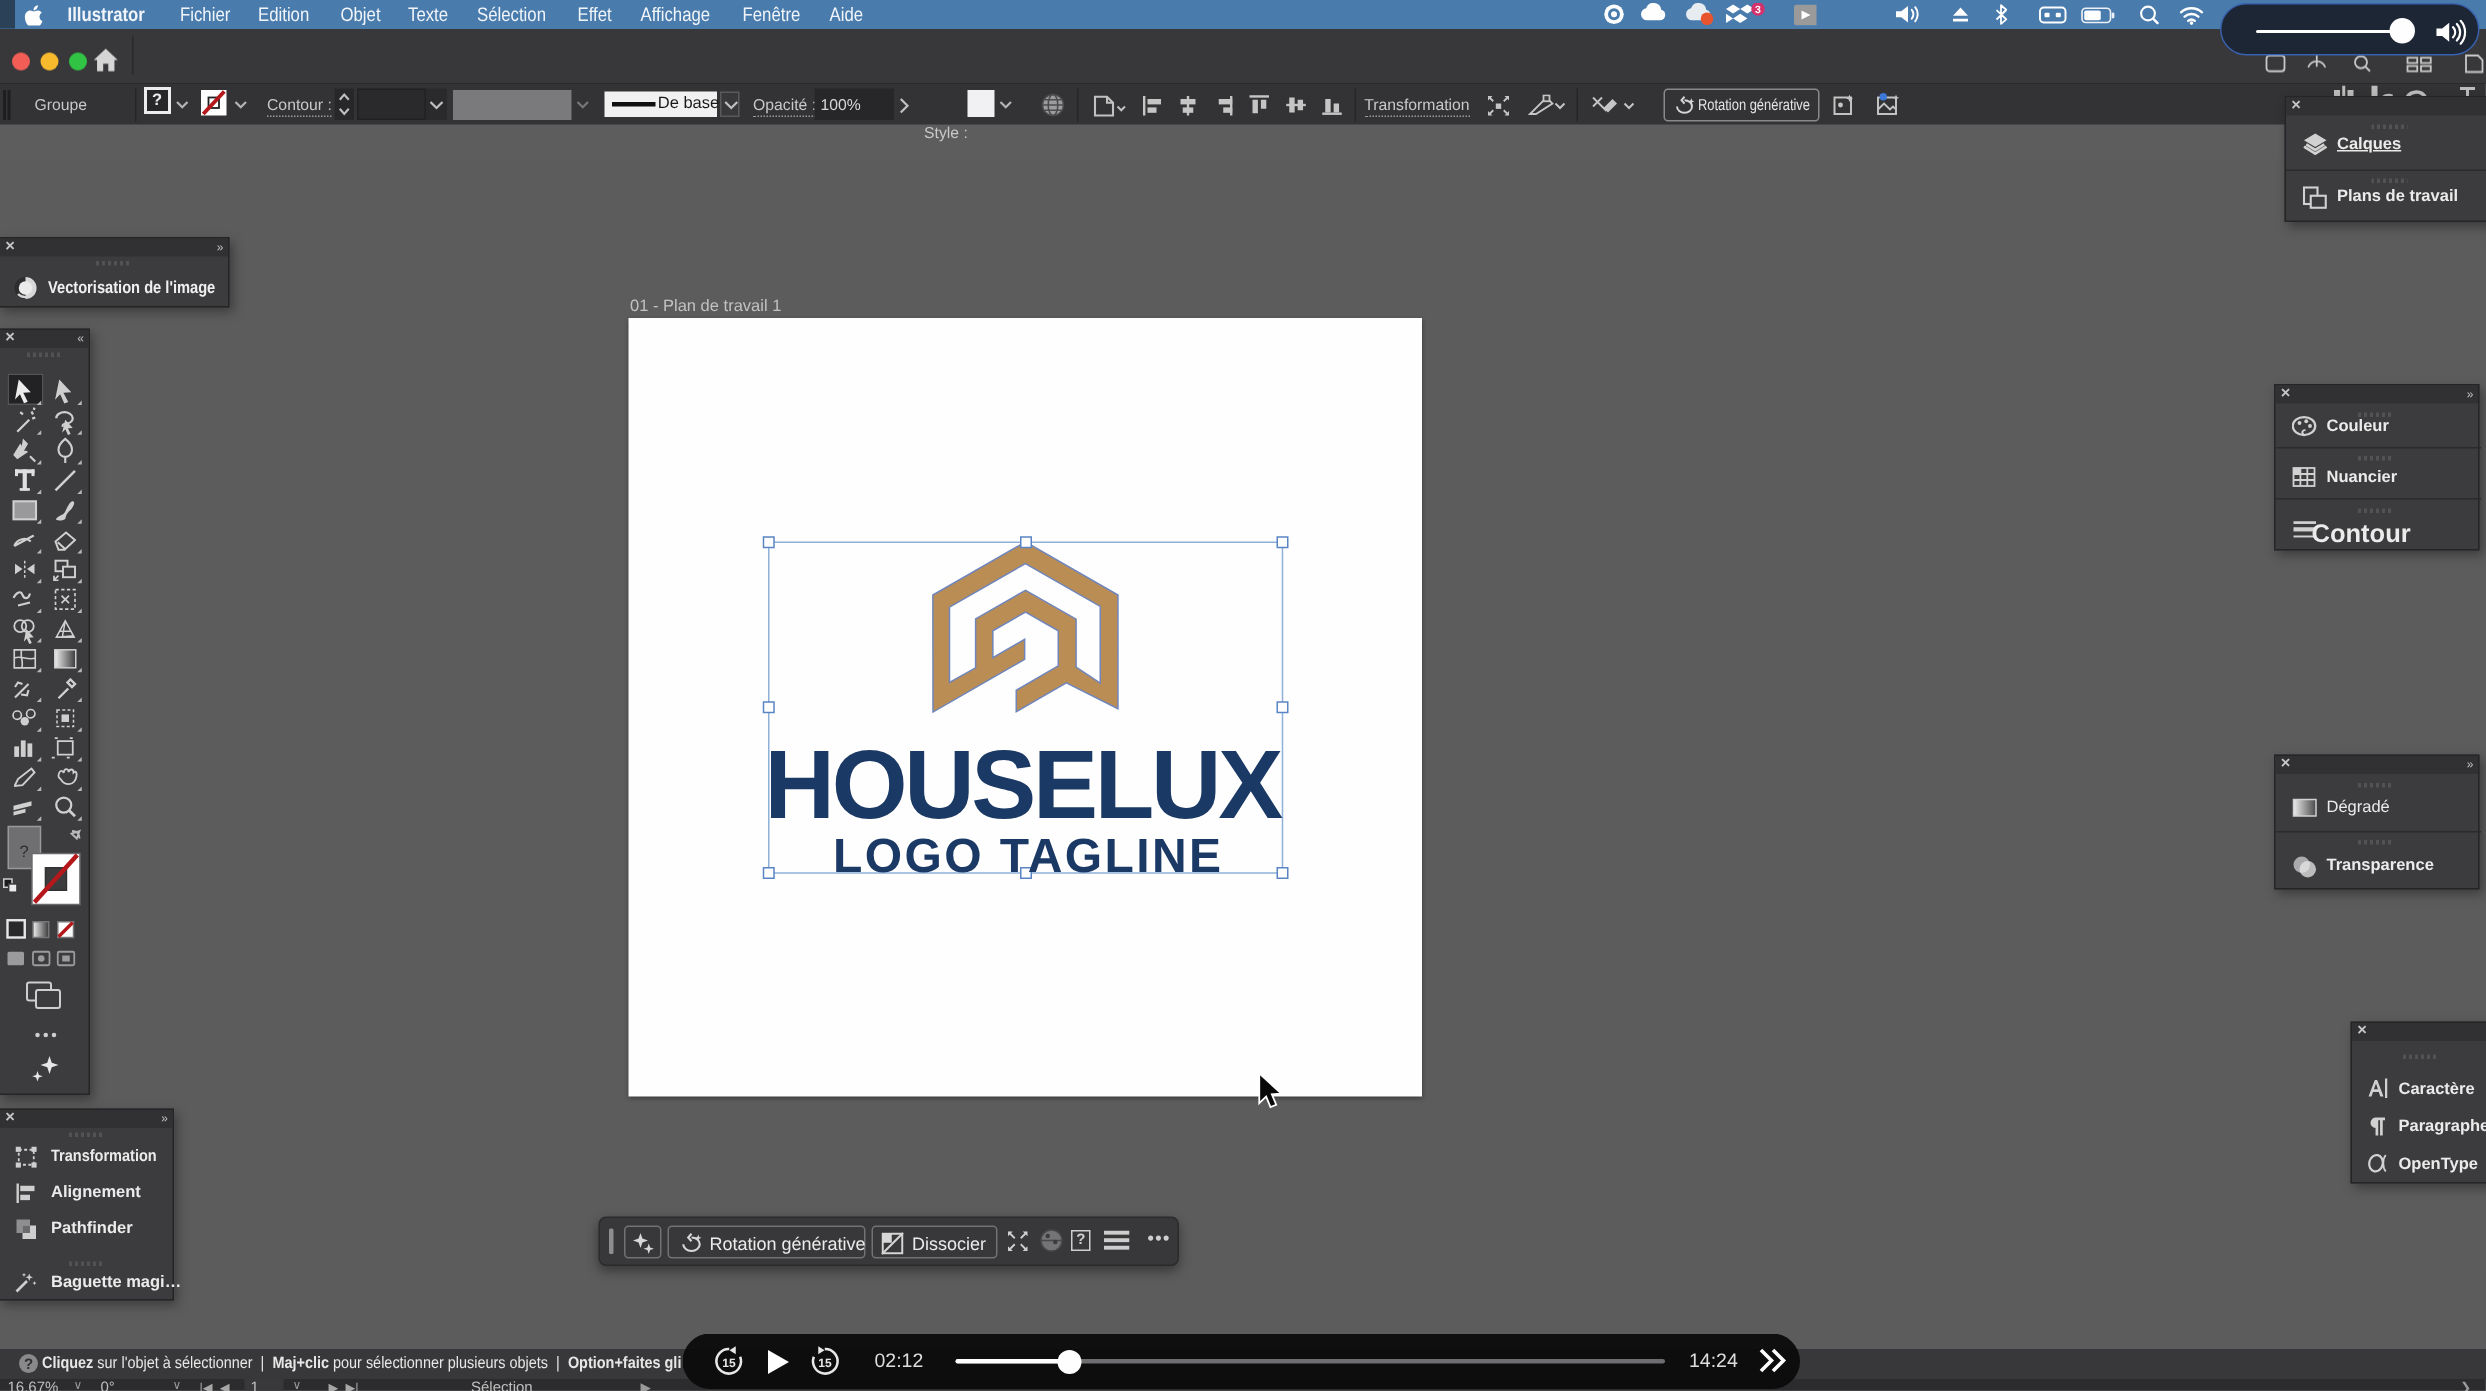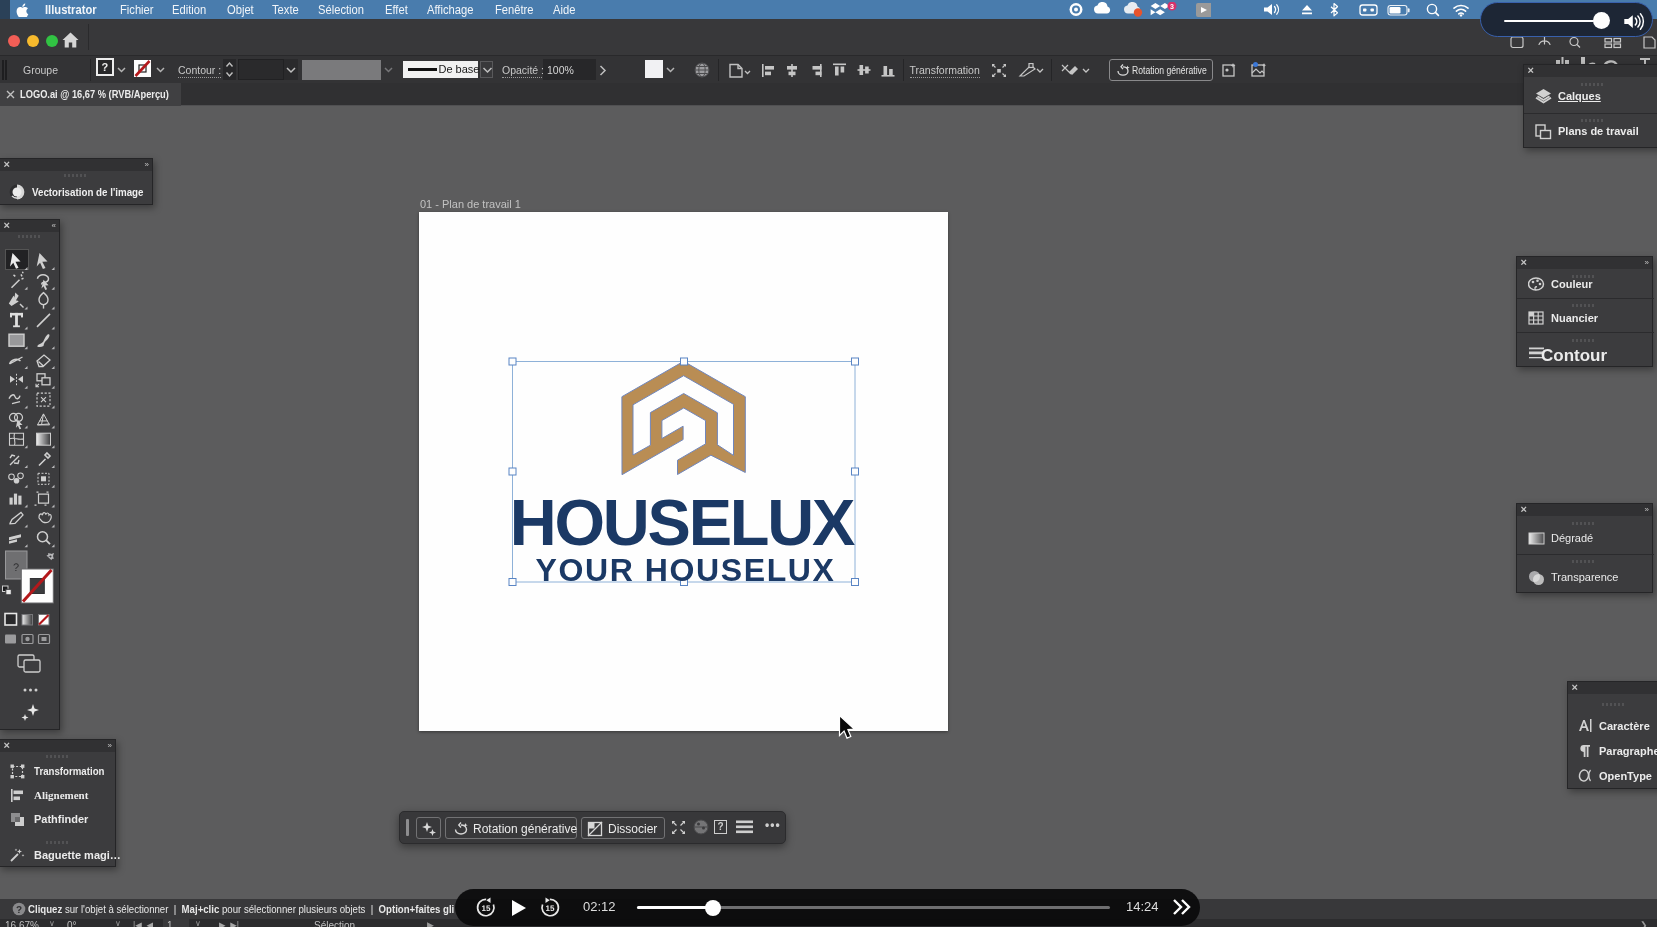--- a/index.html
+++ b/index.html
@@ -66,21 +66,21 @@
         <rect x="851.5" y="468" width="7" height="7"></rect>
       <rect x="509" y="578.5" width="7" height="7"></rect>
         <rect x="680.5" y="578.5" width="7" height="7"></rect>
         <rect x="851.5" y="578.5" width="7" height="7"></rect>
     </g>
 
     <path d="M839.5 715.5 v20 l4.6-4.4 2.9 7 3.8-1.6 -2.9-6.9 6.3-.5 Z" fill="#0a0a0a" stroke="#fff" stroke-width="1.2"></path>
   </svg>
 
   <div class="abs" id="wordmark" style="left:417px;top:489.5px;width:529px;text-align:center;color:#1c3a66;font-weight:bold;font-size:65px;letter-spacing:-2.2px;line-height:1;">HOUSELUX</div>
-  <div class="abs" id="tagline" style="left:421px;top:554px;width:529px;text-align:center;color:#1c3a66;font-weight:bold;font-size:32px;letter-spacing:1.6px;line-height:1;">YOUR HOUSELUX</div>
+  <div class="abs" id="tagline" style="left:421px;top:554px;width:529px;text-align:center;color:#1c3a66;font-weight:bold;font-size:32px;letter-spacing:1.6px;line-height:1;">LOGO TAGLINE</div>
 
   <div id="menubar">
     <div style="position:absolute;left:0;top:0;width:10px;height:19px;background:#2c4259;"></div>
     <svg class="abs" style="left:16px;top:3px;" width="13" height="14" viewBox="0 0 13 14">
       <path fill="#fff" transform="scale(0.01435) translate(40,40)" d="M788.1 340.9c-5.8 4.5-108.2 62.2-108.2 190.5 0 148.4 130.3 200.9 134.2 202.2-.6 3.2-20.7 71.9-68.7 141.9-42.8 61.6-87.5 123.1-155.5 123.1s-85.5-39.5-164-39.5c-76.5 0-103.7 40.8-165.9 40.8s-105.6-57-155.5-127C46.7 790.7 0 663 0 541.8c0-194.4 126.4-297.5 250.8-297.5 66.1 0 121.2 43.4 162.7 43.4 39.5 0 101.1-46 176.3-46 28.5 0 130.9 2.6 198.3 99.2zm-234-181.5c31.1-36.9 53.1-88.1 53.1-139.3 0-7.1-.6-14.3-1.9-20.1-50.6 1.9-110.8 33.7-147.1 75.8-28.5 32.4-55.1 83.6-55.1 135.5 0 7.8 1.3 15.6 1.9 18.1 3.2.6 8.4 1.3 13.6 1.3 45.4 0 102.5-30.4 135.5-71.3z"></path>
     </svg>
     <div class="mi" style="left:45px; font-weight:bold;">Illustrator</div>
     <div class="mi" style="left:120px;">Fichier</div>
     <div class="mi" style="left:172px;">Edition</div>
     <div class="mi" style="left:227px;">Objet</div>
@@ -299,28 +299,20 @@
           <rect x="9" y="3" width="4" height="7"></rect>
         <rect x="25" y="0" width="4" height="10"></rect>
           <path d="M31 10a6 6 0 0 1 8-3" stroke="#bdbdbd" stroke-width="2" fill="none"></path>
         <path d="M48 10a7 7 0 0 1 13-2" stroke="#bdbdbd" stroke-width="2.4" fill="none"></path>
         <rect x="84" y="1" width="10" height="2"></rect>
           <rect x="88" y="1" width="2" height="9"></rect>
       </g>
     </svg>
   </div>
 
-  <div id="tabbar">
-    <div id="tab">
-      <svg class="abs" style="left:6px;top:7px;" width="9" height="9">
-          <path d="M1 1l7 7M8 1L1 8" stroke="#c2c2c2" stroke-width="1.4"></path>
-        </svg>
-      <div class="abs" style="left:20px;top:5px;font-size:11px;font-weight:bold;color:#ededed;transform:scaleX(0.845);transform-origin:0 50%;">LOGO.ai @ 16,67 % (RVB/Aperçu)</div>
-    </div>
-  </div>
 
   <div class="panel" style="left:-1px;top:158px;width:154px;height:47px;">
     <div class="phead">
         <span class="px">×</span>
         <span class="parr">»</span>
       </div>
     <div class="dots"></div>
     <svg class="abs" style="left:9px;top:25px;" width="16" height="16" viewBox="0 0 16 16">
       <circle cx="8" cy="8" r="7.4" fill="#2e2e30"></circle>
       <path d="M8 .6a7.4 7.4 0 0 1 0 14.8z" fill="#d8d8d8"></path>
@@ -530,21 +522,21 @@
           <g stroke="#cfcfcf" stroke-width="1.2" fill="none" stroke-dasharray="2 1.6">
             <rect x="2.5" y="2.5" width="10" height="10"></rect>
           </g>
           <rect x="0.5" y="0.5" width="3.4" height="3.4" fill="#cfcfcf"></rect>
           <rect x="11" y="0.5" width="3.4" height="3.4" fill="#cfcfcf"></rect>
           <rect x="0.5" y="11" width="3.4" height="3.4" fill="#cfcfcf"></rect>
           <rect x="11" y="11" width="3.4" height="3.4" fill="#cfcfcf"></rect>
         </svg>
         <div class="lbl" style="transform:translateY(-50%) scaleX(0.88);transform-origin:0 50%;">Transformation</div>
       </div>
-    <div class="prow" style="height:24px;font-family:Liberation Serif, serif;">
+    <div class="prow" style="height:24px;">
         <svg class="abs" style="left:10px;top:5px;" width="15" height="15" viewBox="0 0 15 15">
           <g fill="#cfcfcf">
             <rect x="1" y="1" width="1.6" height="13"></rect>
             <rect x="3.5" y="2.5" width="9.5" height="3.6"></rect>
             <rect x="3.5" y="8.5" width="6.5" height="3.6"></rect>
           </g>
         </svg>
         <div class="lbl">Alignement</div>
       </div>
     <div class="prow" style="height:24px;">
@@ -635,21 +627,21 @@
         </defs>
       <rect x="1" y="2" width="15" height="11" fill="url(#gr1)" stroke="#d2d2d2" stroke-width="1"></rect>
     </svg>
     <div class="abs" style="left:34px;top:28px;font-size:11px;font-weight:normal;color:#ececec;">Dégradé</div>
     <div class="abs" style="left:0;top:49.5px;width:137px;height:1px;background:#2c2c2e;"></div>
     <div class="dots" style="position:absolute;left:50%;margin-left:-13px;top:53px;"></div>
     <svg class="abs" style="left:11px;top:66px;" width="17" height="16" viewBox="0 0 17 16">
       <circle cx="6.5" cy="6.5" r="5.5" fill="#ababad"></circle>
       <circle cx="10.5" cy="9.5" r="5.5" fill="#e8e8e8" fill-opacity="0.75"></circle>
     </svg>
-    <div class="abs" style="left:34px;top:67px;font-size:11px;font-weight:normal;color:#ececec;">Transparence</div>
+    <div class="abs" style="left:34px;top:67px;font-size:11px;font-weight:bold;color:#ececec;">Transparence</div>
   </div>
 
   <div class="panel" style="left:1567px;top:681px;width:96px;height:108px;">
     <div class="phead">
         <span class="px">×</span>
       </div>
     <div class="dots" style="position:absolute;left:50%;margin-left:-13px;top:18px;"></div>
     <svg class="abs" style="left:10px;top:36px;" width="15" height="15" viewBox="0 0 15 15">
         <path d="M1 13L5.2 2h1.6L11 13H8.8L7.9 10H4l-1 3zM4.6 8.2h2.7L6 4.3z" fill="#d2d2d2"></path>
         <rect x="12" y="1" width="1.5" height="13" fill="#d2d2d2"></rect>

